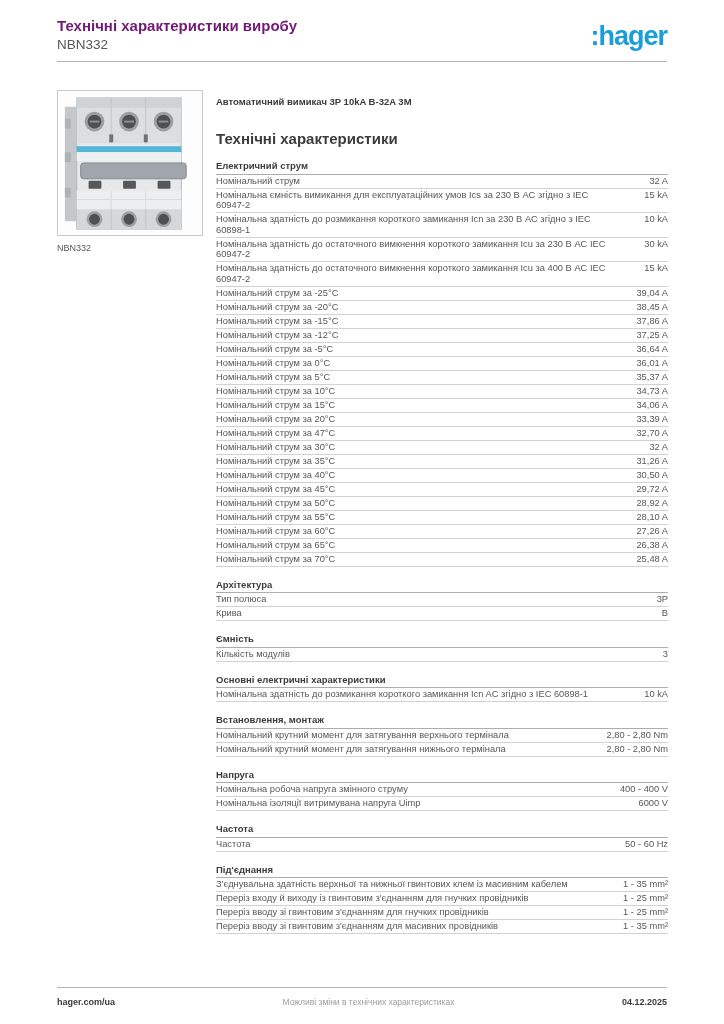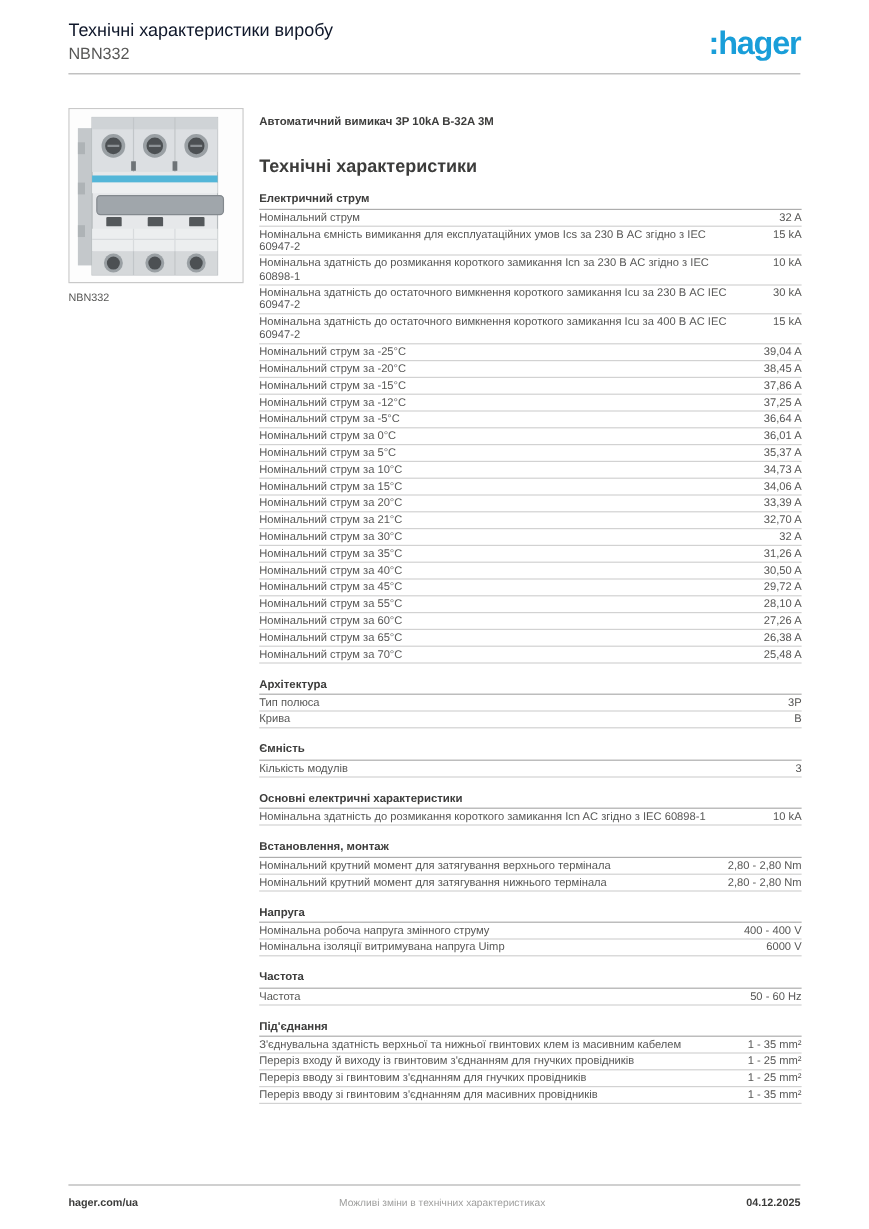--- a/index.html
+++ b/index.html
@@ -16,22 +16,22 @@
   
   .header {
     position: absolute;
     left: 57px; right: 57px; top: 17px;
     display: flex;
     justify-content: space-between;
     align-items: flex-start;
   }
   .header-title {
     font-size: 15px;
-    font-weight: normal;
-    color: #0f172a;
+    font-weight: bold;
+    color: #701a75;
     margin: 0;
     line-height: 1.25;
   }
   .header-code {
     font-size: 13.5px;
     color: #575756;
     line-height: 1.3;
   }
   .logo {
     font-size: 27px;
@@ -269,21 +269,21 @@
     <span class="lbl">Номінальний струм за 15°C</span>
     <span class="val">34,06 A</span>
   </div>
 
   <div class="row">
     <span class="lbl">Номінальний струм за 20°C</span>
     <span class="val">33,39 A</span>
   </div>
 
   <div class="row">
-    <span class="lbl">Номінальний струм за 21°C</span>
+    <span class="lbl">Номінальний струм за 47°C</span>
     <span class="val">32,70 A</span>
   </div>
 
   <div class="row">
     <span class="lbl">Номінальний струм за 30°C</span>
     <span class="val">32 A</span>
   </div>
 
   <div class="row">
     <span class="lbl">Номінальний струм за 35°C</span>
@@ -293,20 +293,24 @@
   <div class="row">
     <span class="lbl">Номінальний струм за 40°C</span>
     <span class="val">30,50 A</span>
   </div>
 
   <div class="row">
     <span class="lbl">Номінальний струм за 45°C</span>
     <span class="val">29,72 A</span>
   </div>
 
+  <div class="row">
+    <span class="lbl">Номінальний струм за 50°C</span>
+    <span class="val">28,92 A</span>
+  </div>
 
   <div class="row">
     <span class="lbl">Номінальний струм за 55°C</span>
     <span class="val">28,10 A</span>
   </div>
 
   <div class="row">
     <span class="lbl">Номінальний струм за 60°C</span>
     <span class="val">27,26 A</span>
   </div>

